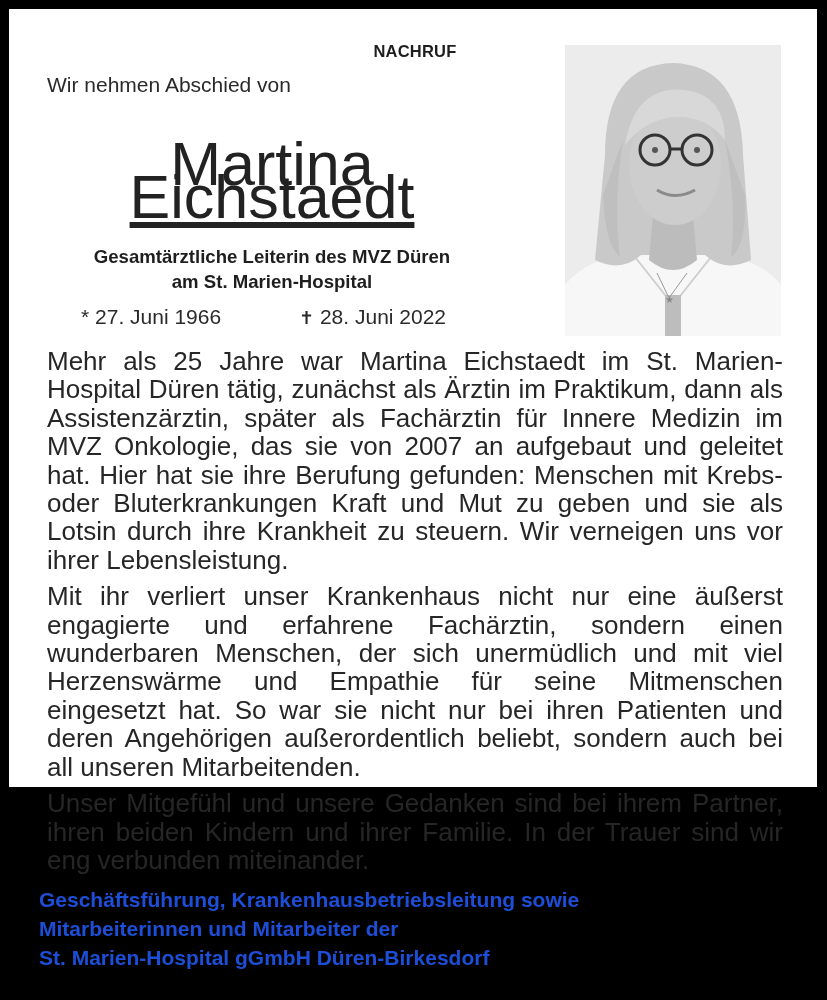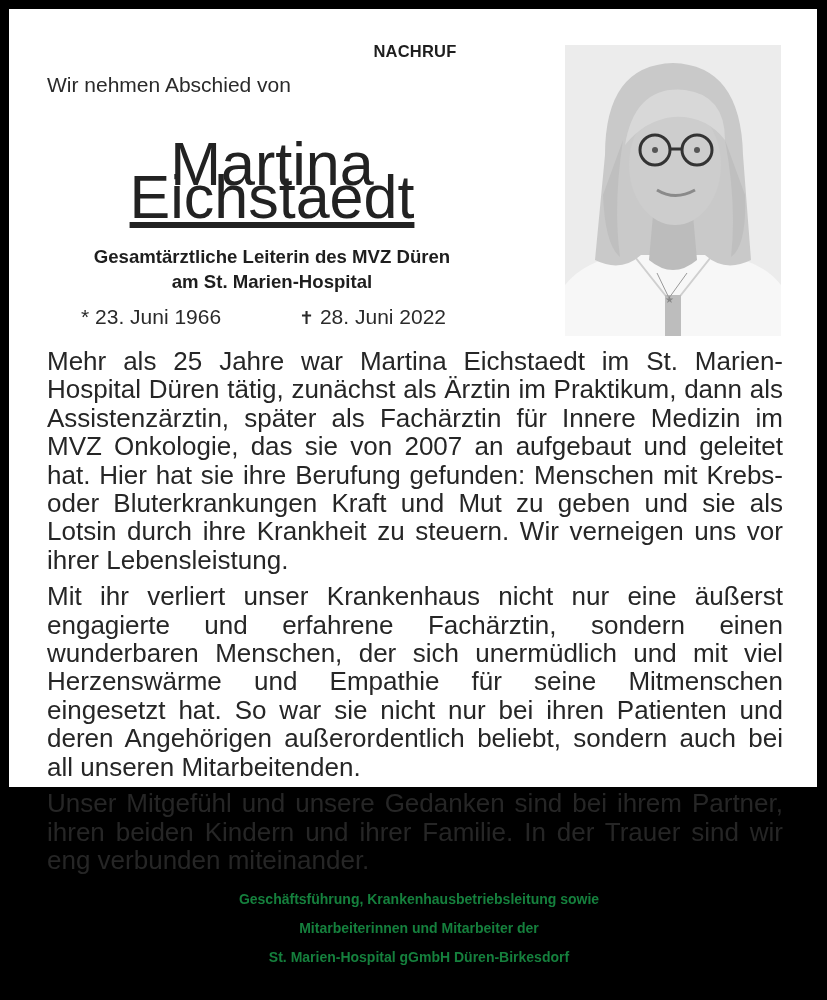--- a/index.html
+++ b/index.html
@@ -48,42 +48,42 @@
     background: #ececec; overflow: hidden;
   }
   .body-text {
     left: 38px; top: 338px; width: 736px;
     font-size: 26px; line-height: 28.4px;
     color: #262626; text-align: justify;
   }
   .body-text p { margin: 0 0 8px 0; }
   .signoff {
     left: 30px; top: 876px; width: 760px;
-    text-align: center; font-weight: bold;
-    font-size: 14px; line-height: 29px; color: #15803d;
+    text-align: left; font-weight: bold;
+    font-size: 21px; line-height: 29px; color: #1d4ed8;
   }
 </style>
 </head>
 <body>
 
 <div class="page">
 
   <div class="abs label">NACHRUF</div>
 
   <div class="abs intro">Wir nehmen Abschied von</div>
 
   <div class="abs name first">Martina</div>
   <div class="abs name last">Eichstaedt</div>
 
   <div class="abs role" style="top:236px">Gesamtärztliche Leiterin des MVZ Düren</div>
   <div class="abs role" style="top:261px">am St. Marien-Hospital</div>
 
   <div class="abs dates" style="left:72px">
     <span>*</span>
-    <span>23. Juni 1966</span>
+    <span>27. Juni 1966</span>
   </div>
   <div class="abs dates" style="left:290px">
     <span style="font-family:'DejaVu Sans',sans-serif;font-size:18px;">✝</span>
     <span>28. Juni 2022</span>
   </div>
 
   <div class="abs photo" title="Portrait photo of Martina Eichstaedt (black and white)">
     <svg width="216" height="291" viewBox="0 0 216 291" xmlns="http://www.w3.org/2000/svg">
       <rect width="216" height="291" fill="#ececec"></rect>
 

